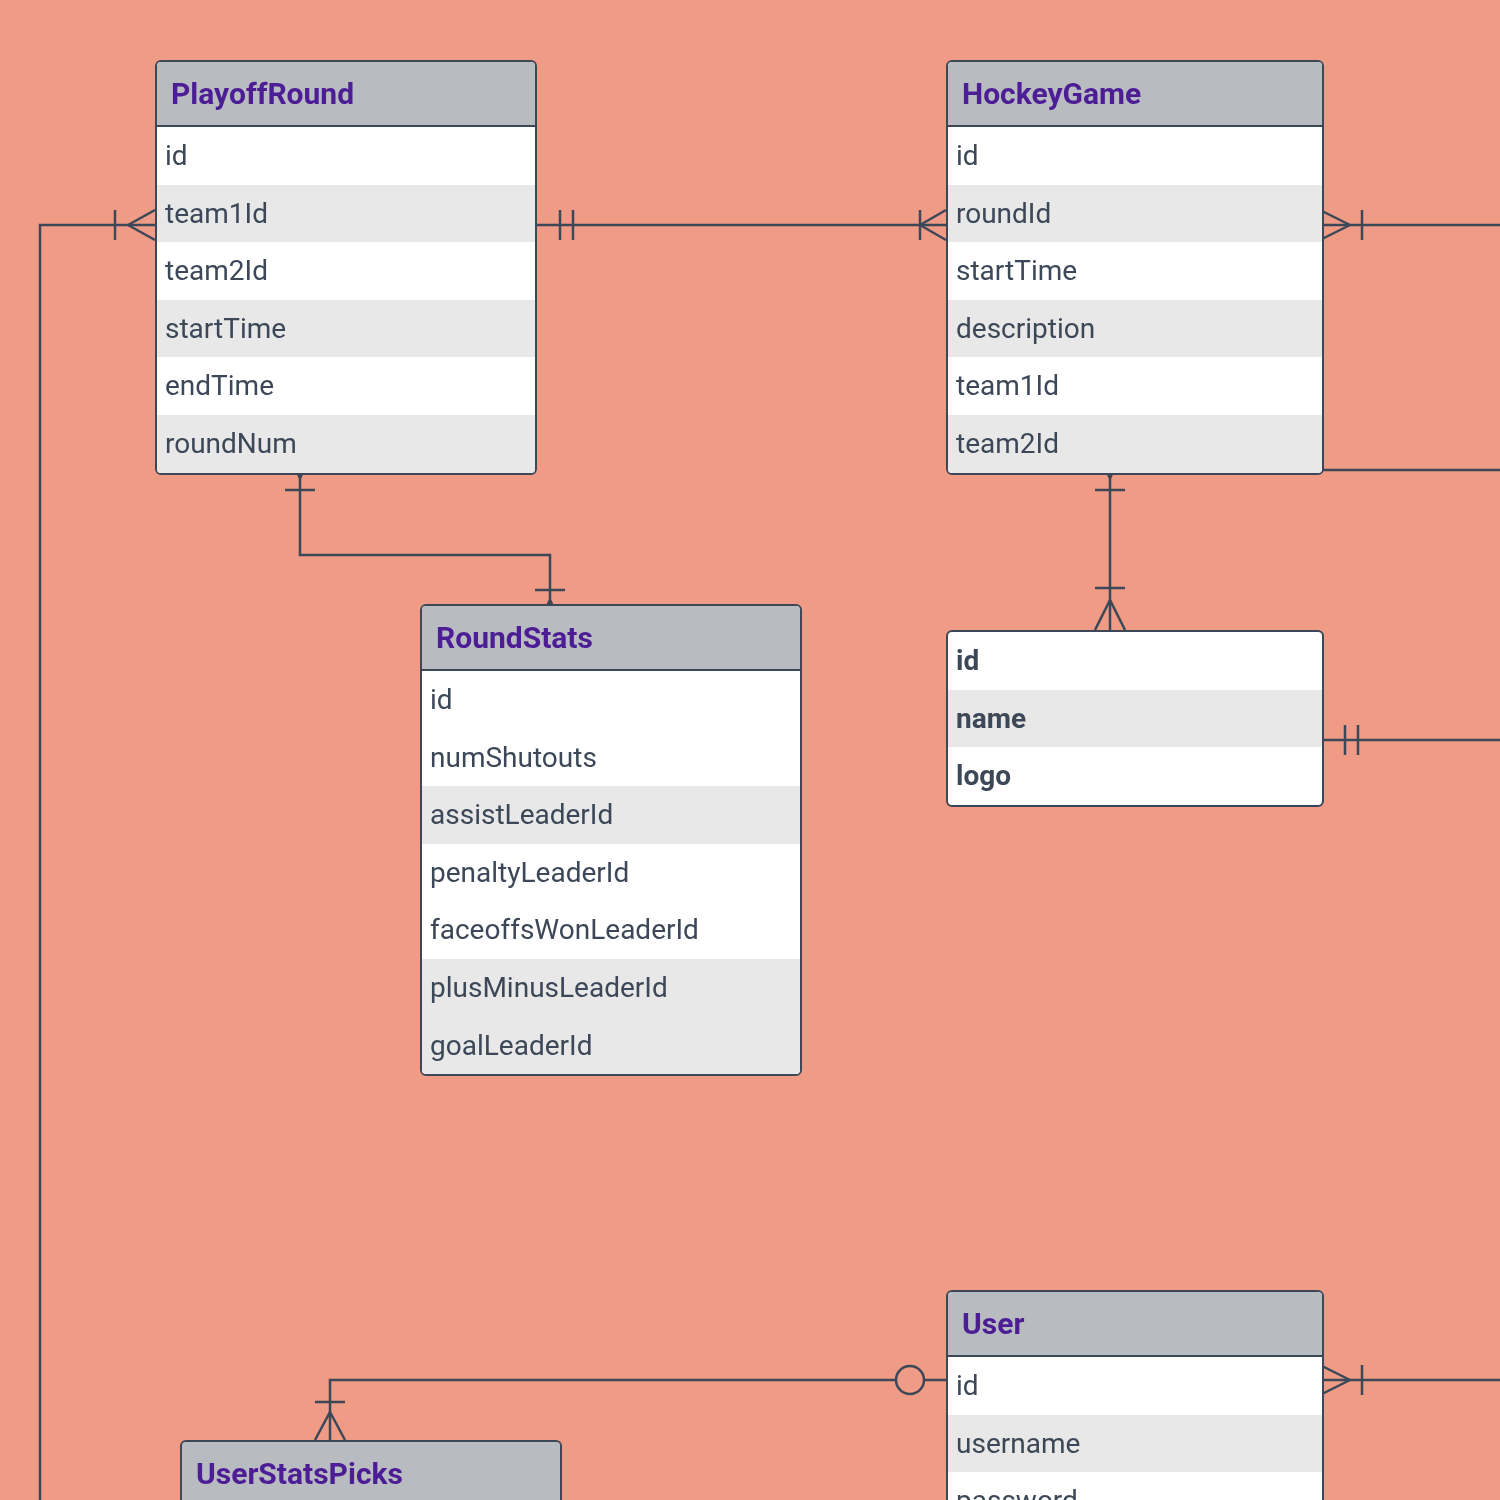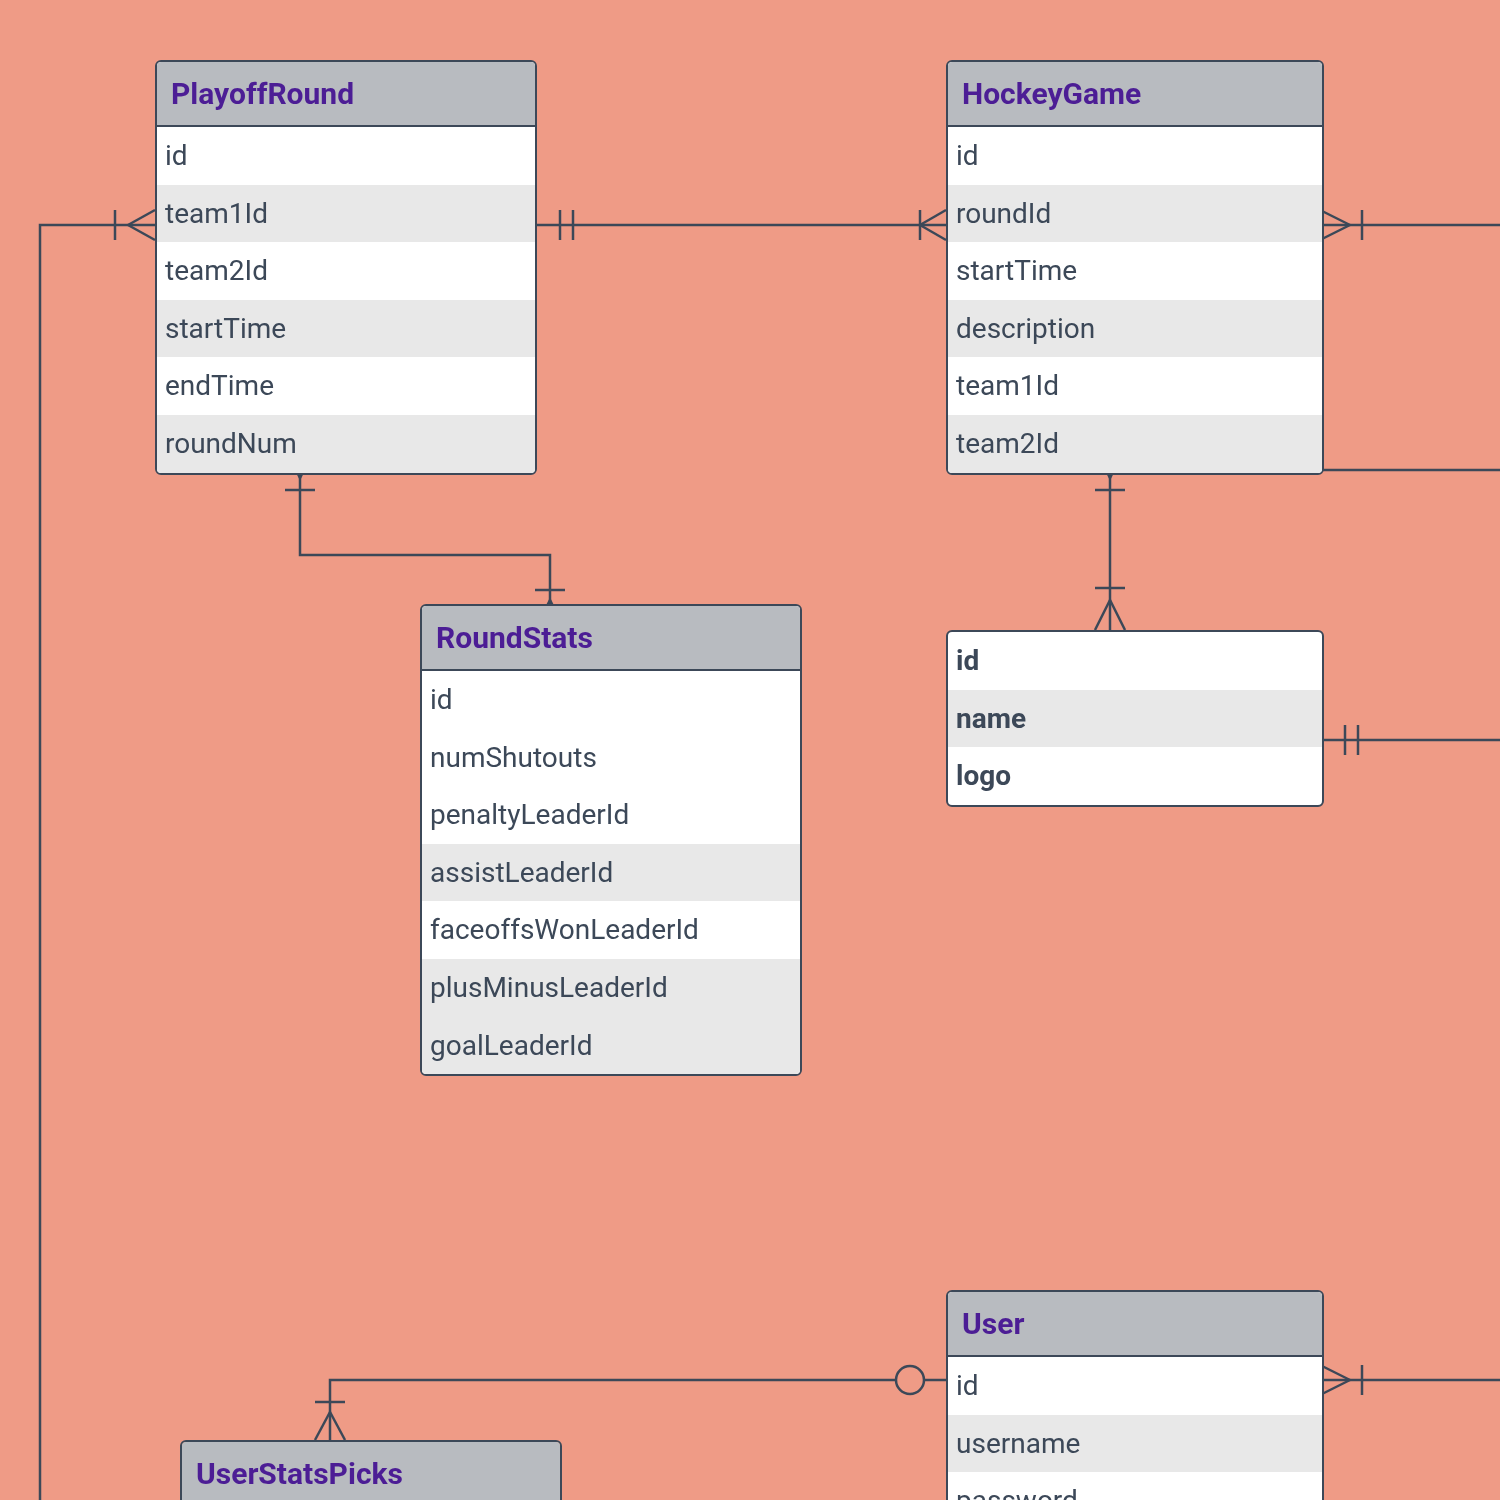--- a/index.html
+++ b/index.html
@@ -142,22 +142,22 @@
   <div class="row">startTime</div>
   <div class="row alt">description</div>
   <div class="row">team1Id</div>
   <div class="row alt">team2Id</div>
 </div>
 
 <div class="entity" style="left:420px; top:604px; width:378px;">
   <div class="title">RoundStats</div>
   <div class="row">id</div>
   <div class="row">numShutouts</div>
+  <div class="row alt">assistLeaderId</div>
   <div class="row">penaltyLeaderId</div>
-  <div class="row alt">assistLeaderId</div>
   <div class="row">faceoffsWonLeaderId</div>
   <div class="row alt">plusMinusLeaderId</div>
   <div class="row alt">goalLeaderId</div>
 </div>
 
 <div class="entity" style="left:946px; top:630px; width:374px;">
   <div class="row bold">id</div>
   <div class="row bold alt">name</div>
   <div class="row bold">logo</div>
 </div>

